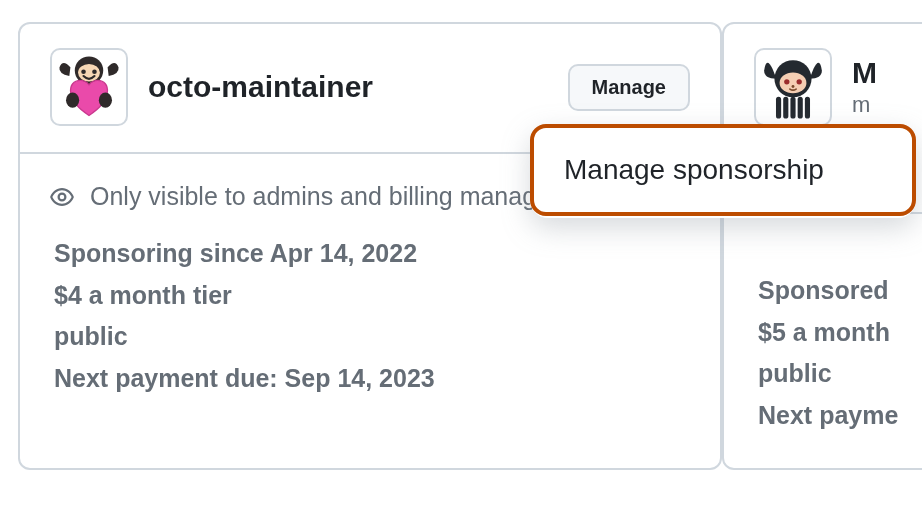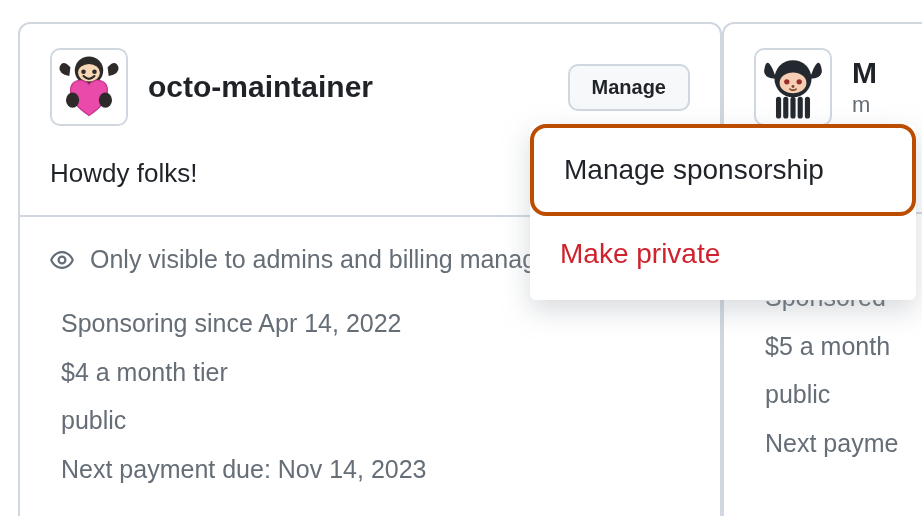--- a/index.html
+++ b/index.html
@@ -98,29 +98,29 @@
     overflow: hidden;
   }
   .meta-lines {
     margin-top: 20px;
     color: var(--muted);
     font-size: 25px;
     line-height: 1.5;
     white-space: nowrap;
     overflow: hidden;
   }
-  .meta-lines div { margin: 11px; }
+  .meta-lines div { margin: 4px; font-weight: bold; }
   
   .dropdown {
     position: absolute;
     left: 530px;
     top: 124px;
     width: 386px;
     background: #fff;
-    border-radius: 6px;
+    border-radius: 18px;
     box-shadow: 0 10px 28px rgba(140,149,159,0.35);
     z-index: 10;
     padding-bottom: 2px;
   }
   .dropdown-item {
     font-size: 28px;
     padding: 26px 30px 26px 30px;
     cursor: pointer;
     border-radius: 18px;
   }
@@ -157,37 +157,36 @@
             <path d="M27 22 Q32 27 37 22" stroke="#2f2a2a" stroke-width="2" fill="none" stroke-linecap="round"></path>
             <path d="M32 58 C10 44 12 26 24 26 C29 26 32 30 32 30 C32 30 35 26 40 26 C52 26 54 44 32 58 Z" fill="#ea4aaa"></path>
             <path d="M32 58 C10 44 12 26 24 26 C29 26 32 30 32 30 C32 30 35 26 40 26 C52 26 54 44 32 58 Z" fill="none" stroke="#c9388e" stroke-width="1.2"></path>
             <ellipse cx="17" cy="44" rx="6" ry="7" fill="#2f2a2a"></ellipse>
             <ellipse cx="47" cy="44" rx="6" ry="7" fill="#2f2a2a"></ellipse>
           </svg>
         </div>
         <div class="username">octo-maintainer</div>
         <button class="manage-btn">Manage</button>
       </div>
-      <div class="greeting">Howdy folks!</div>
     </div>
     <div class="card-divider"></div>
     <div class="card-bottom">
       <div class="visibility-row">
         <span class="eye-icon">
           <svg width="24" height="24" viewBox="0 0 16 16" fill="#656d76">
               <path d="M8 2c3.6 0 6.6 2.6 7.8 5.6.1.3.1.6 0 .8C14.6 11.4 11.6 14 8 14S1.4 11.4.2 8.4c-.1-.3-.1-.6 0-.8C1.4 4.6 4.4 2 8 2zm0 1.5C5.1 3.5 2.6 5.6 1.6 8c1 2.4 3.5 4.5 6.4 4.5s5.4-2.1 6.4-4.5c-1-2.4-3.5-4.5-6.4-4.5zM8 5a3 3 0 110 6 3 3 0 010-6zm0 1.5a1.5 1.5 0 100 3 1.5 1.5 0 000-3z"></path>
             </svg>
         </span>
         <span>Only visible to admins and billing managers</span>
       </div>
       <div class="meta-lines">
         <div>Sponsoring since Apr 14, 2022</div>
         <div>$4 a month tier</div>
         <div>public</div>
-        <div>Next payment due: Nov 14, 2023</div>
+        <div>Next payment due: Sep 14, 2023</div>
       </div>
     </div>
   </div>
 
   <div class="card card-secondary">
     <div class="card-top">
       <div class="card-header">
         <div class="avatar">
           <svg viewBox="0 0 64 64" width="66" height="66">
             <circle cx="32" cy="24" r="18" fill="#24292f"></circle>
@@ -220,14 +219,13 @@
         <div>public</div>
         <div>Next payme</div>
       </div>
     </div>
   </div>
 
 </div>
 
 <div class="dropdown">
   <div class="dropdown-item highlighted">Manage sponsorship</div>
-  <div class="dropdown-item danger">Make private</div>
 </div>
 
 </body></html>

